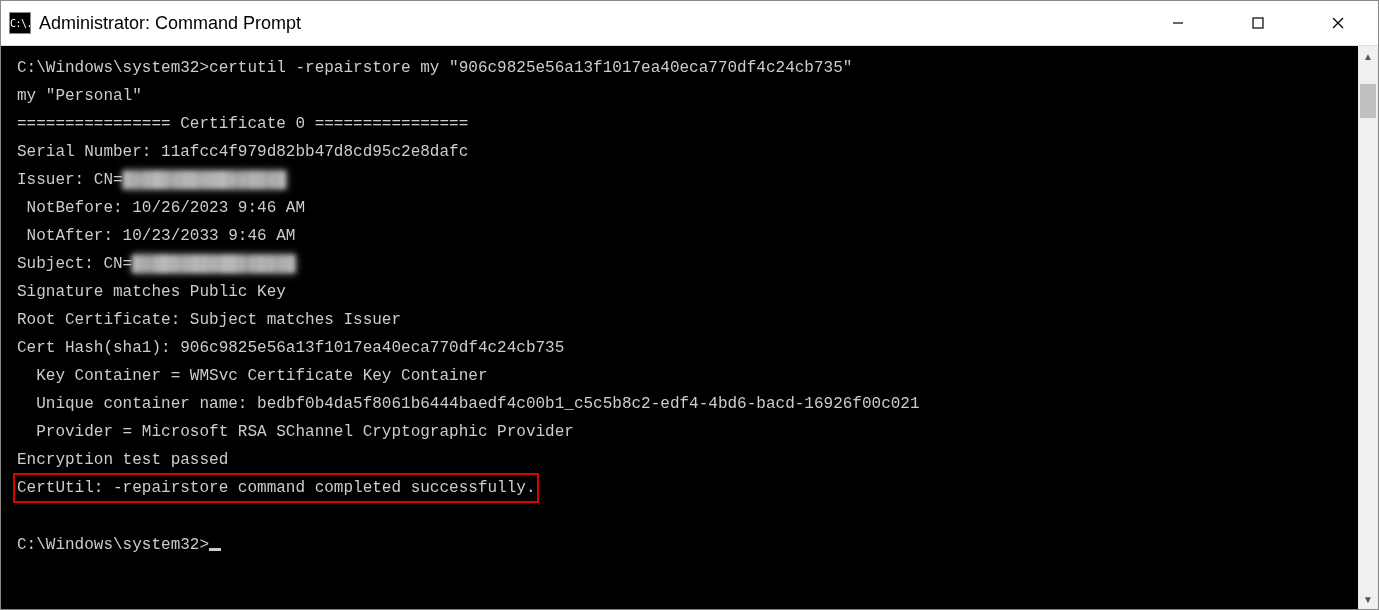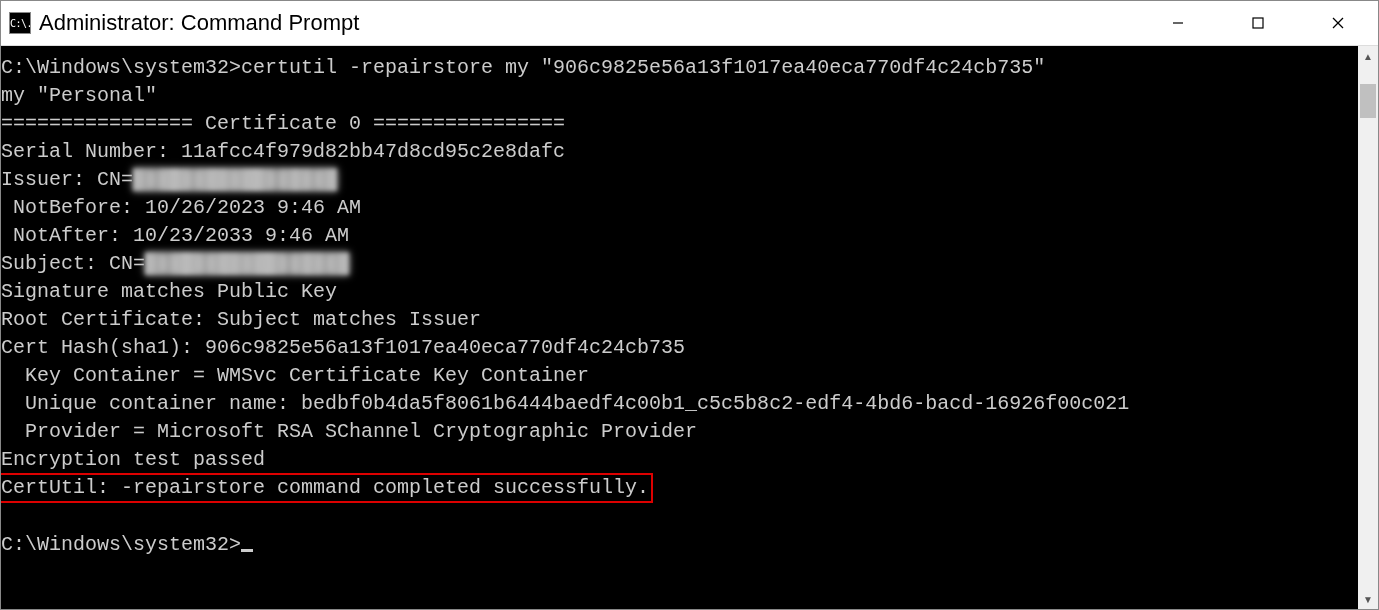--- a/index.html
+++ b/index.html
@@ -29,21 +29,21 @@
       font-size: 10px;
       color: #fff;
       display: flex;
       align-items: center;
       justify-content: center;
       overflow: hidden;
       padding-left: 2px;
       letter-spacing: -0.5px;
     }
     .title-text {
-      font-size: 22px;
+      font-size: 18px;
       color: #000;
       flex: 1;
     }
     .win-controls {
       display: flex;
       height: 100%;
     }
     .win-btn {
       width: 80px;
       height: 100%;
@@ -55,23 +55,23 @@
     .win-btn svg { stroke: #000; fill: none; stroke-width: 1.2; }
     .console-area {
       position: relative;
       height: calc(100% - 45px);
       display: flex;
     }
     .console {
       background: #000;
       color: #ccc;
       font-family: Consolas, "Courier New", monospace;
-      font-size: 20px;
+      font-size: 16px;
       line-height: 28px;
-      padding: 8px 0;
+      padding: 8px 16px;
       flex: 1;
       white-space: pre;
       overflow: hidden;
     }
     .scrollbar-v {
       width: 20px;
       background: #f0f0f0;
       position: relative;
     }
     .scroll-arrow {

